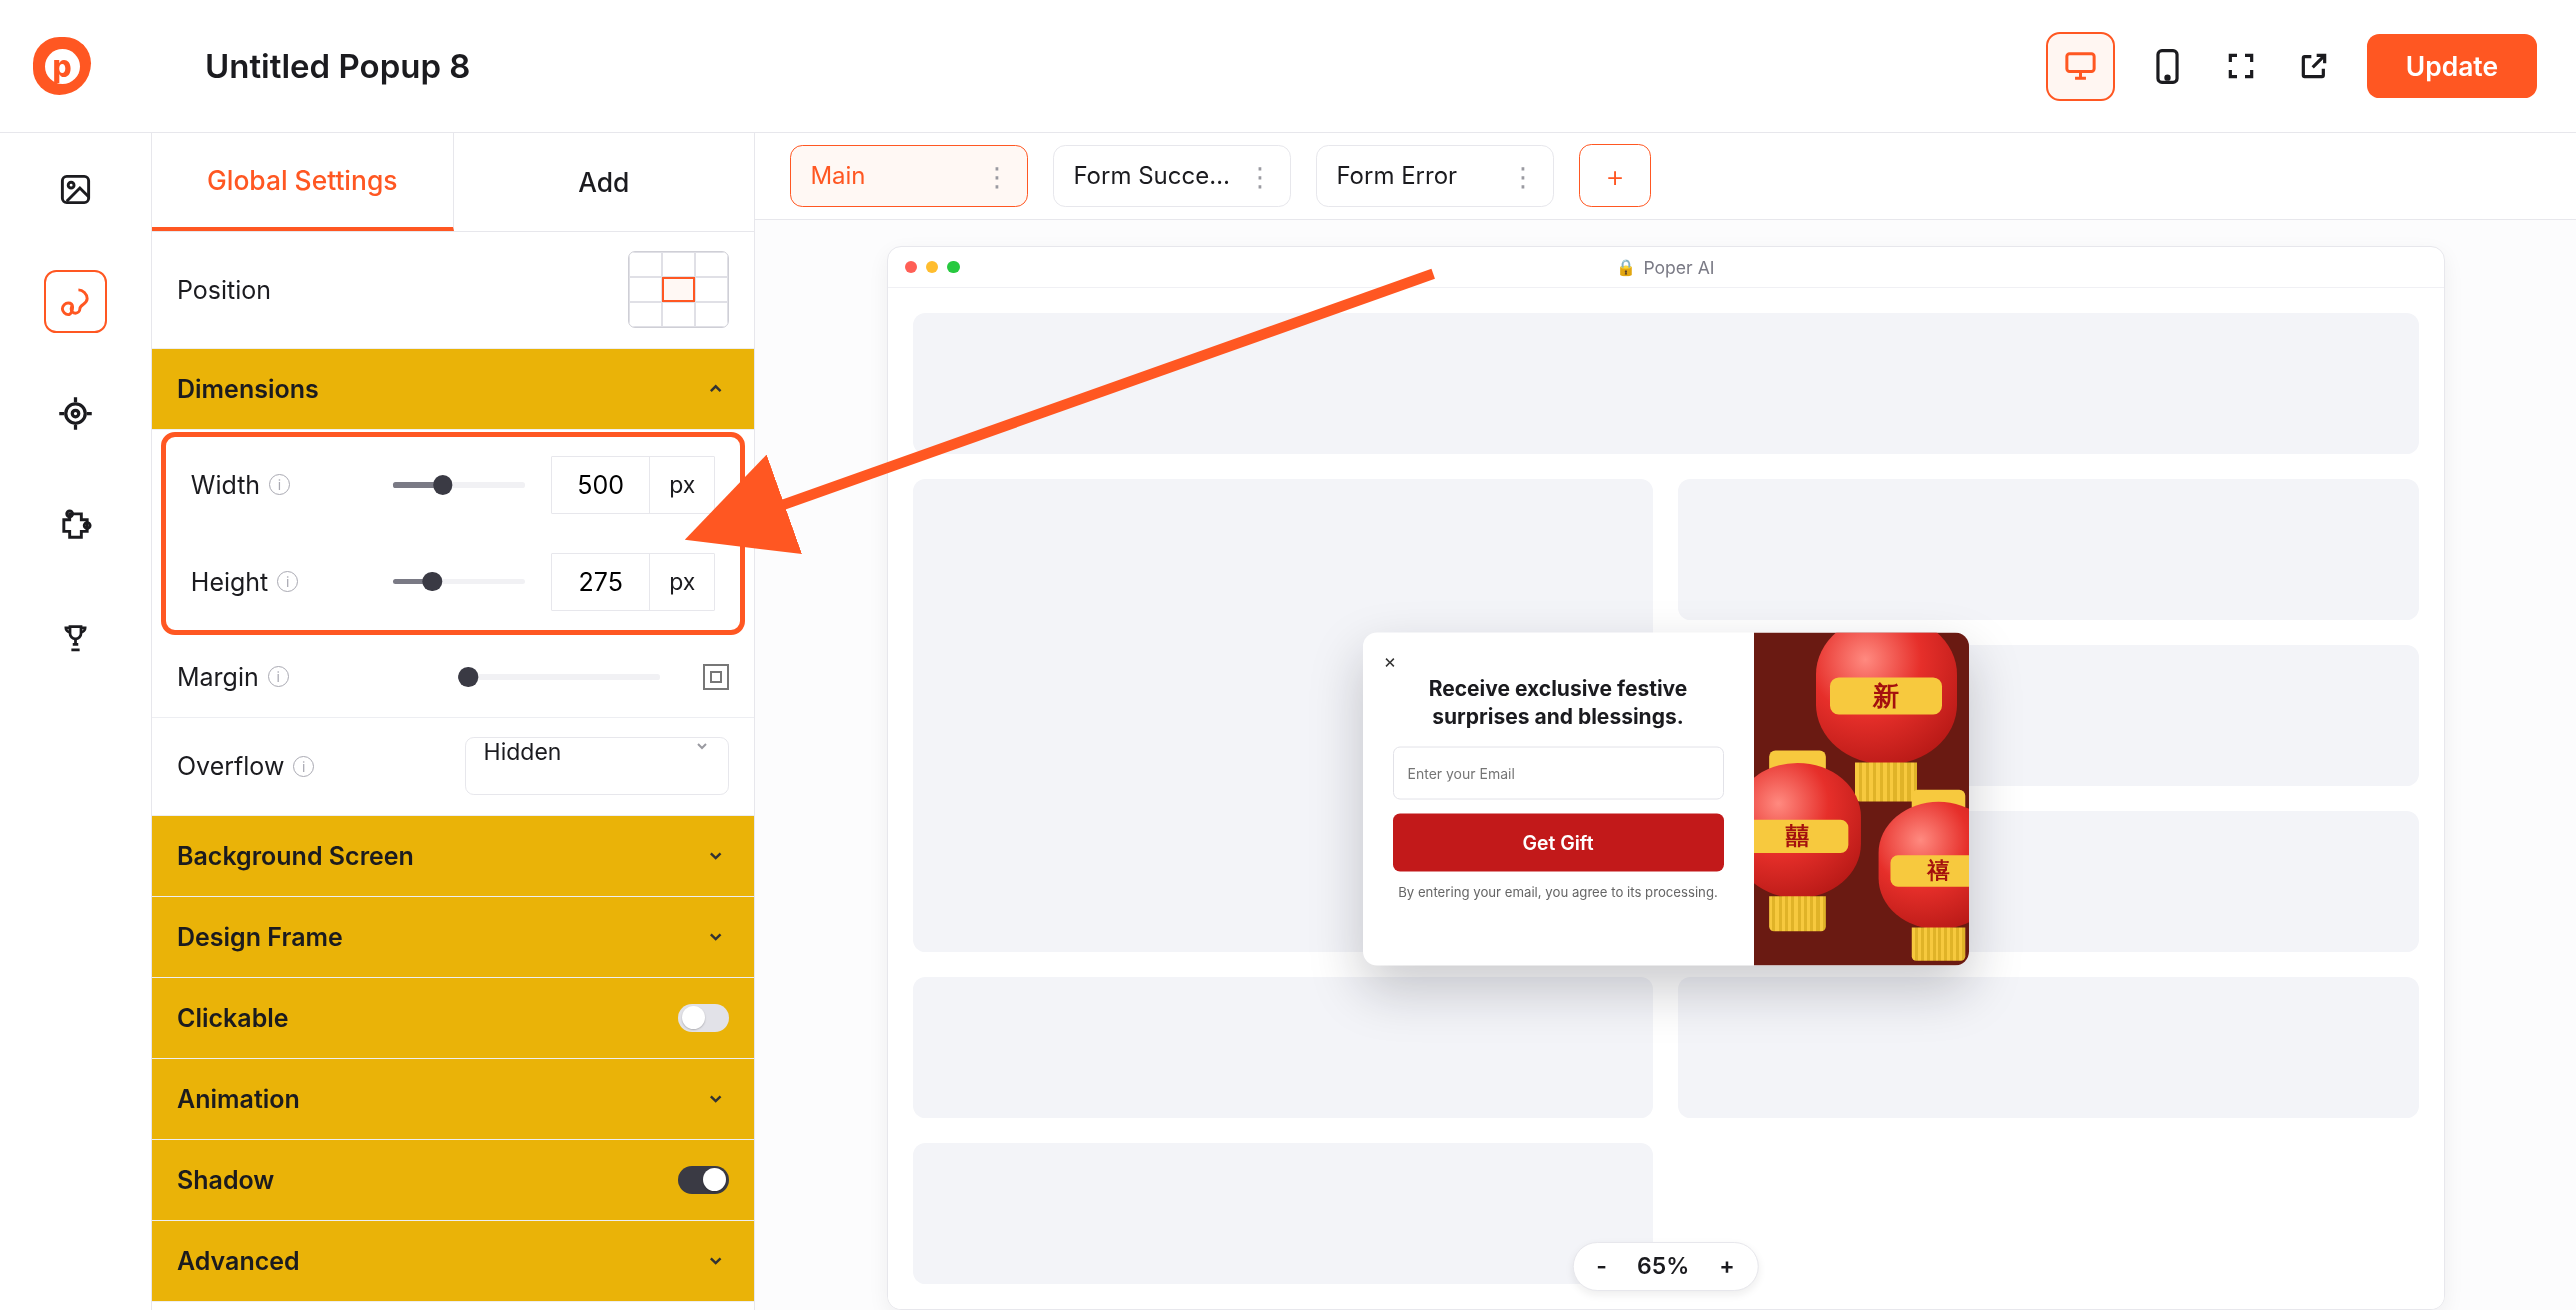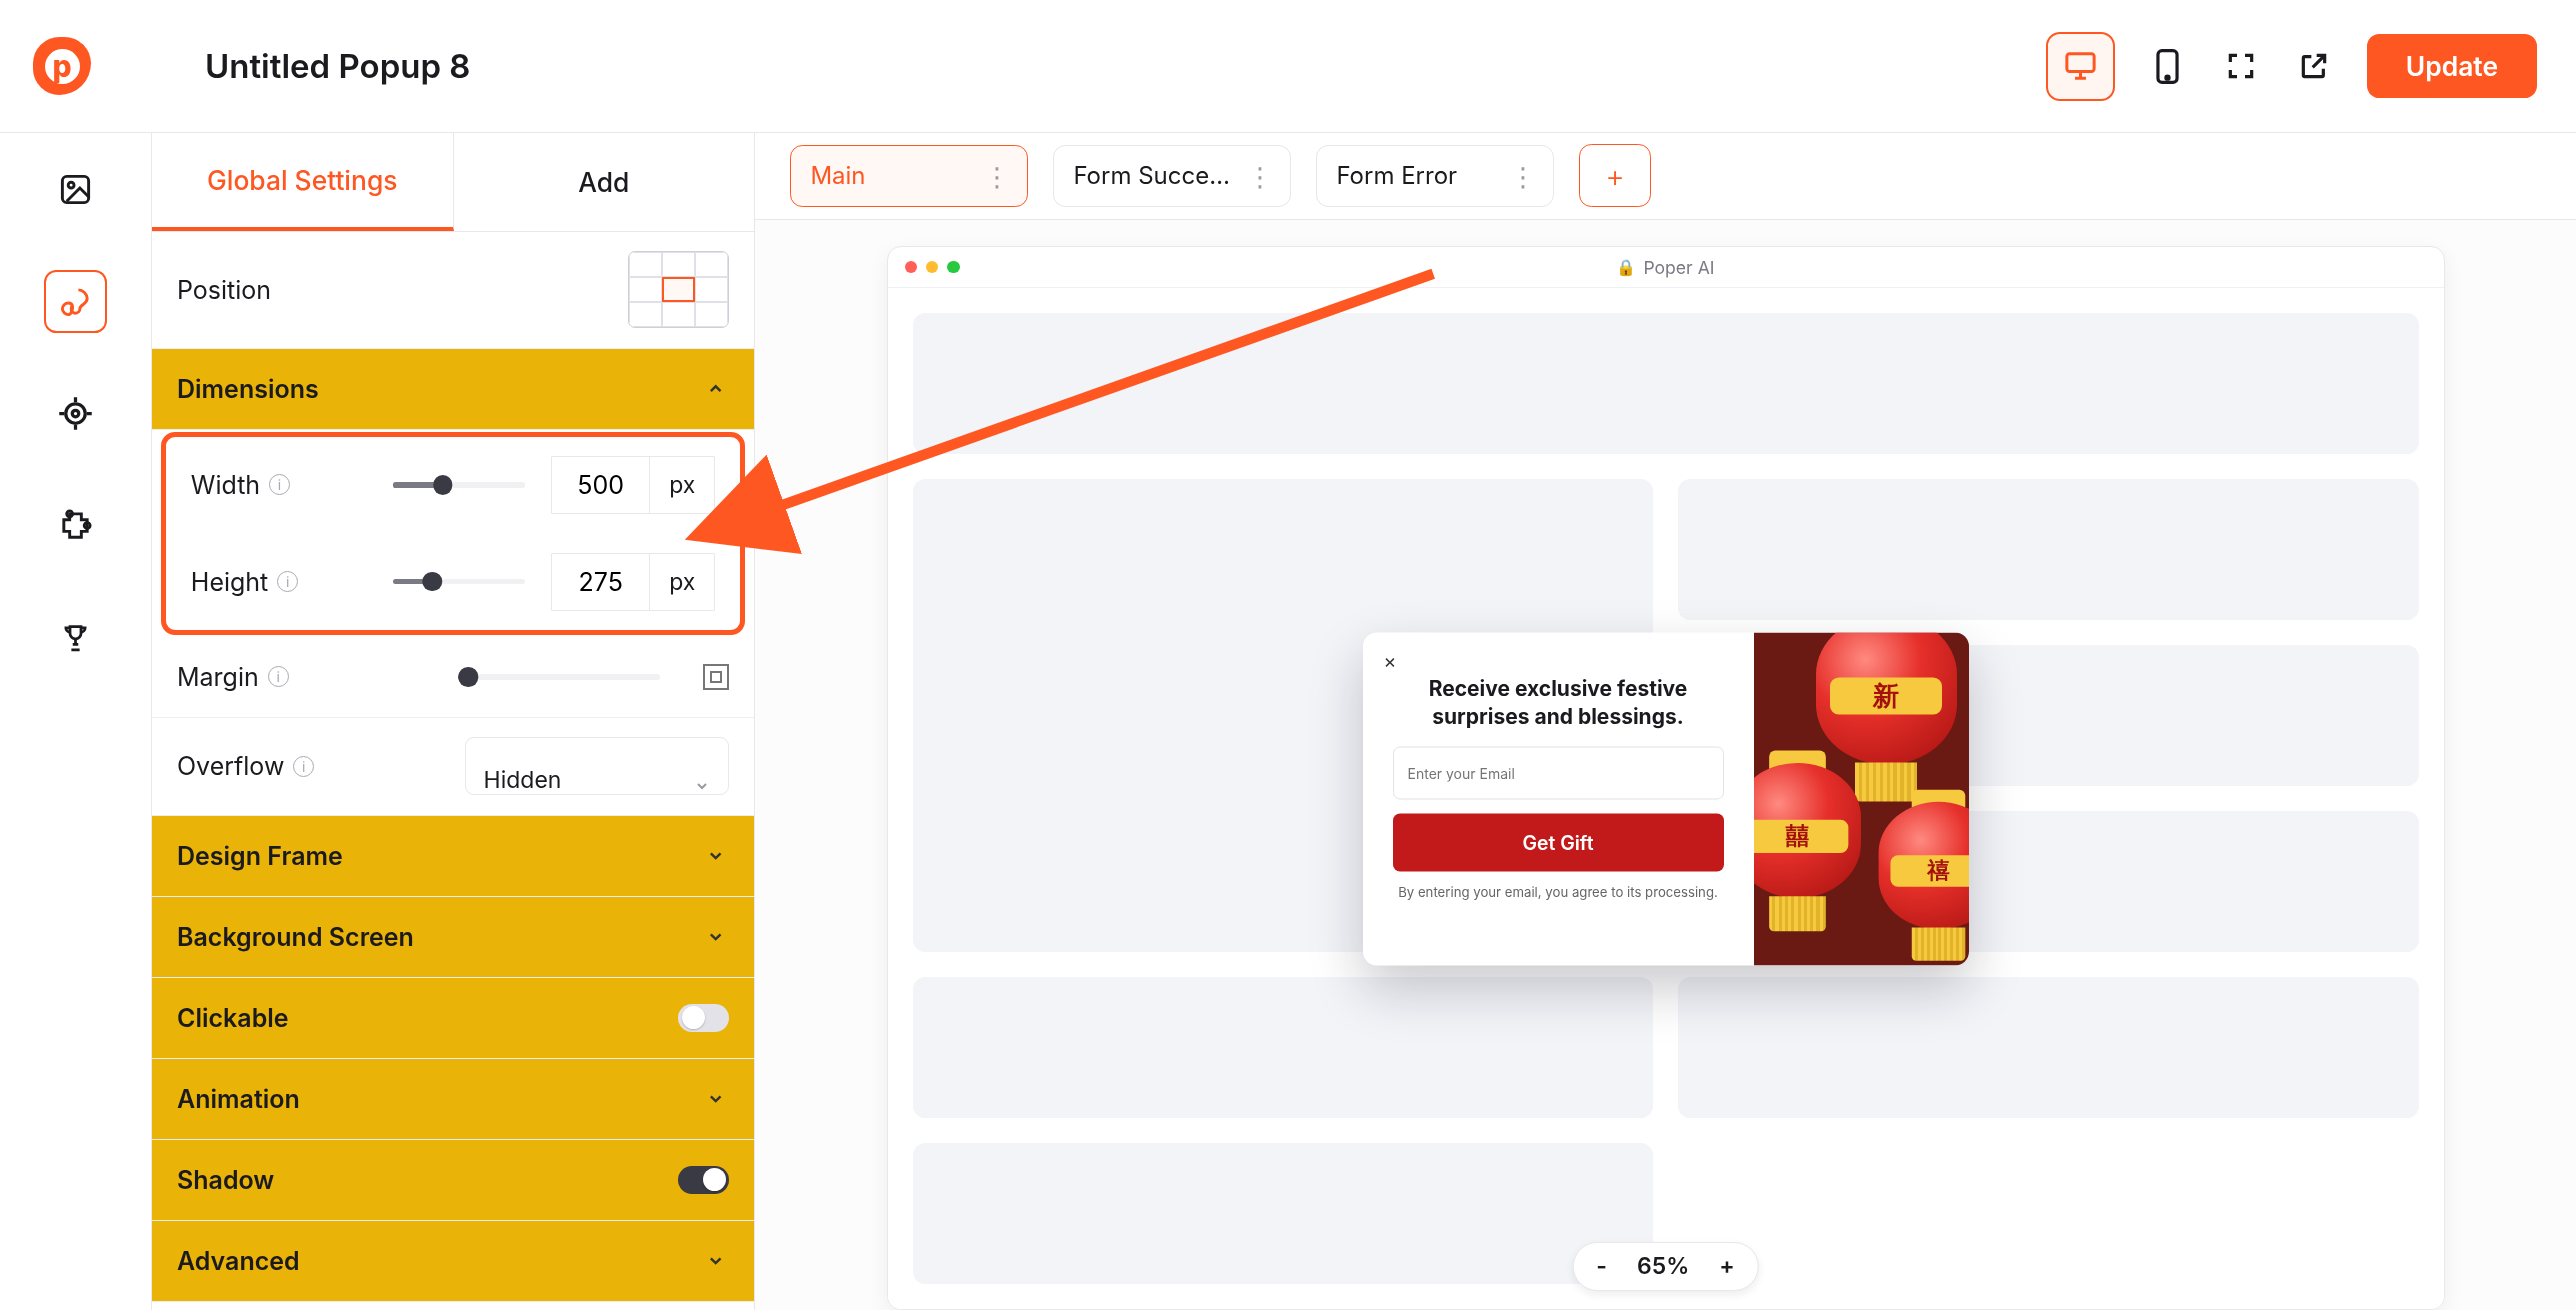--- a/index.html
+++ b/index.html
@@ -47,21 +47,21 @@
   .pos-grid{margin-left:auto;display:grid;grid-template-columns:repeat(3,33px);grid-template-rows:repeat(3,25px);border:1.8px solid #cfcfd6;border-radius:7px;overflow:hidden;}
   .pos-grid div{border:0.9px solid #e0e0e6;}
   .pos-grid .sel{outline:2.6px solid var(--orange);outline-offset:-2.6px;background:#fff8f4;}
   .slider-wrap{flex:1;display:flex;align-items:center;gap:0px;justify-content:flex-end;}
   .slider{position:relative;width:132px;height:5.3px;background:#f1f1f4;border-radius:2.6px;margin-right:26.4px;}
   .slider .filled{position:absolute;left:0;top:0;bottom:0;background:#7a7a85;border-radius:2.6px;}
   .slider .knob{position:absolute;top:-7px;width:19.4px;height:19.4px;border-radius:50%;background:#3a3a44;transform:translateX(-50%);}
   .numbox{display:flex;border:1.8px solid var(--border);border-radius:1px;overflow:hidden;height:58px;}
   .numbox input{width:97px;border:none;text-align:center;font-size:25px;outline:none;}
   .numbox .unit{width:65px;display:flex;align-items:center;justify-content:center;border-left:1.8px solid var(--border);font-size:23px;color:var(--txt);}
-  .select{margin-left:auto;width:264px;height:58px;border:1.8px solid var(--border);border-radius:8.8px;display:flex;align-items:flex-end;padding:0 17.6px;font-size:23px;color:var(--txt);justify-content:space-between;}
+  .select{margin-left:auto;width:264px;height:58px;border:1.8px solid var(--border);border-radius:8.8px;display:flex;align-items:flex-start;padding:0 17.6px;font-size:23px;color:var(--txt);justify-content:space-between;}
   .toggle{margin-left:auto;width:51px;height:28px;border-radius:14px;background:#e2e2e8;position:relative;}
   .toggle::after{content:"";position:absolute;top:2.6px;left:3.5px;width:23px;height:23px;border-radius:50%;background:#fff;box-shadow:0 0.9px 1.8px rgba(0,0,0,.25);}
   .toggle.on{background:#3a3a44;}
   .toggle.on::after{left:auto;right:3.5px;}
   .margin-icon{width:26.4px;height:26.4px;border:2.6px solid #777;position:relative;margin-left:16px;}
   .margin-icon::before{content:"";position:absolute;inset:5.3px;border:2.6px solid #777;}
   .highlight-box{border:5.3px solid var(--orange);border-radius:14px;margin:1.8px 8.8px;}
   .highlight-box .row{border-bottom:none;}
   
   .canvas-area{flex:1;position:relative;display:flex;flex-direction:column;}
@@ -258,29 +258,29 @@
         </div>
       <div class="select">
         <span>Hidden</span>
         <svg width="16" height="16" viewBox="0 0 24 24" fill="none" stroke="#9a9aa1" stroke-width="3">
             <path d="M6 9l6 6 6-6"></path>
           </svg>
       </div>
     </div>
 
     <div class="row hdr">
-      <span>Design Frame</span>
+      <span>Background Screen</span>
       <span class="chev">
           <svg width="19.4" height="19.4" viewBox="0 0 24 24" fill="none" stroke="currentColor" stroke-width="3">
             <path d="M6 9l6 6 6-6"></path>
           </svg>
         </span>
     </div>
     <div class="row hdr">
-      <span>Background Screen</span>
+      <span>Design Frame</span>
       <span class="chev">
           <svg width="19.4" height="19.4" viewBox="0 0 24 24" fill="none" stroke="currentColor" stroke-width="3">
             <path d="M6 9l6 6 6-6"></path>
           </svg>
         </span>
     </div>
     <div class="row hdr">
       <span>Clickable</span>
       <span class="toggle"></span>
     </div>

